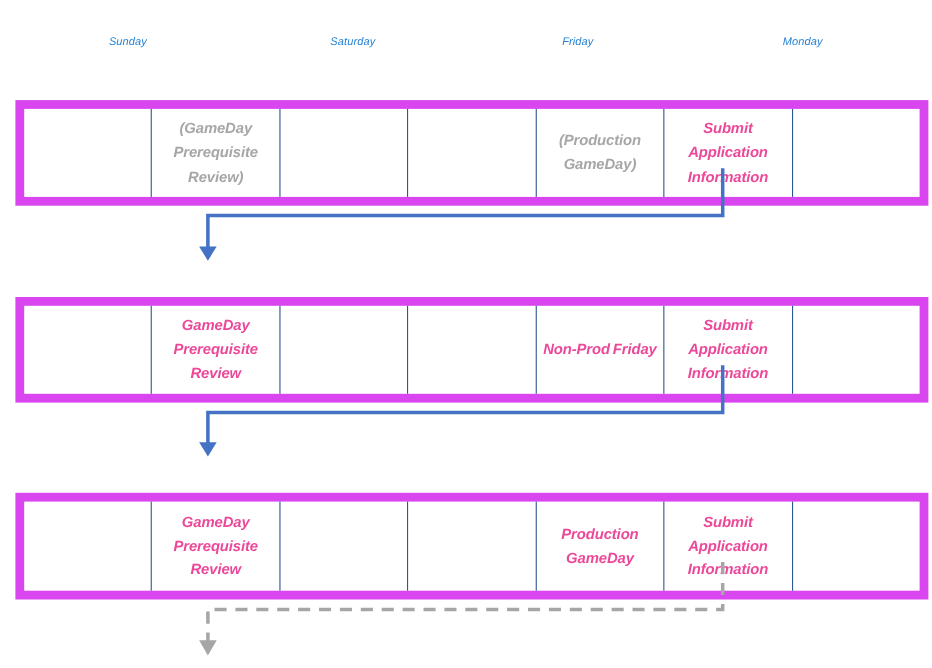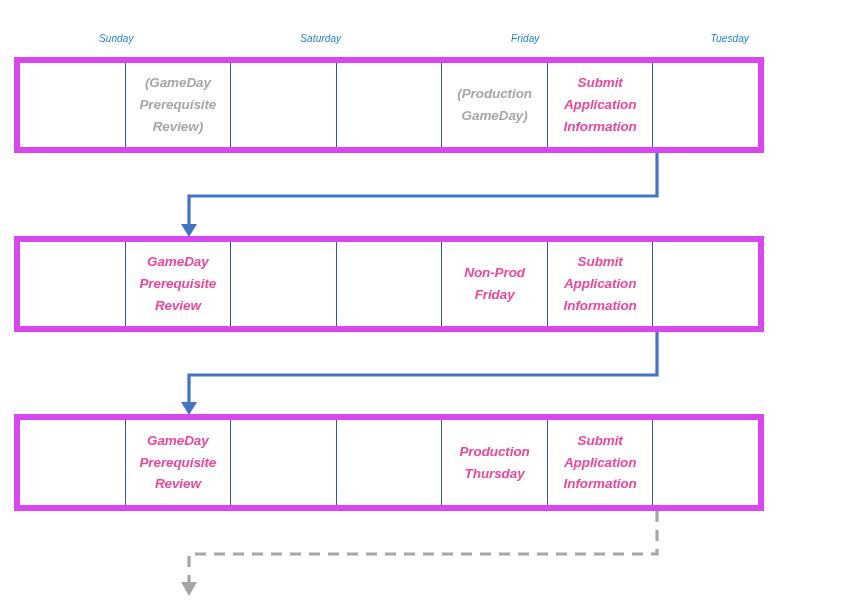--- a/index.html
+++ b/index.html
@@ -42,25 +42,26 @@
     color: #1f7fd4;
     line-height: 26px;
     white-space: nowrap;
     letter-spacing: 0.1px;
   }
 
   
   .week-table {
     position: absolute;
     left: 14px;
-    width: 750px;
+    width: 830px;
     display: flex;
-    border: 6px solid #d946ef;
+    border: 8px solid #d946ef;
     box-sizing: border-box;
     background: #ffffff;
+    margin-top: 34px;
   }
   .week-table.week-1 { top: 57px;  height: 96px; }
   .week-table.week-2 { top: 236px; height: 96px; }
   .week-table.week-3 { top: 414px; height: 97px; }
 
   .day-cell {
     flex: 1 1 0;
     box-sizing: border-box;
     border-right: 1.6px solid #2e5596;
     display: flex;
@@ -96,21 +97,21 @@
 </style>
 </head>
 <body>
 
 <div id="canvas">
 
   <div class="weekday-header">
     <div class="weekday-cell">Sunday</div>
     <div class="weekday-cell">Saturday</div>
     <div class="weekday-cell">Friday</div>
-    <div class="weekday-cell">Tuesday</div>
+    <div class="weekday-cell">Monday</div>
   </div>
 
   <div class="week-table week-1">
     <div class="day-cell">
       <span class="cell-text"></span>
     </div>
     <div class="day-cell">
       <span class="cell-text inactive">(GameDay Prerequisite Review)</span>
     </div>
     <div class="day-cell">
@@ -161,21 +162,21 @@
     <div class="day-cell">
       <span class="cell-text active">GameDay Prerequisite Review</span>
     </div>
     <div class="day-cell">
       <span class="cell-text"></span>
     </div>
     <div class="day-cell">
       <span class="cell-text"></span>
     </div>
     <div class="day-cell">
-      <span class="cell-text active">Production Thursday</span>
+      <span class="cell-text active">Production GameDay</span>
     </div>
     <div class="day-cell">
       <span class="cell-text active">Submit Application Information</span>
     </div>
     <div class="day-cell">
       <span class="cell-text"></span>
     </div>
   </div>
 
   <svg id="connectors" viewBox="0 0 847 607">

